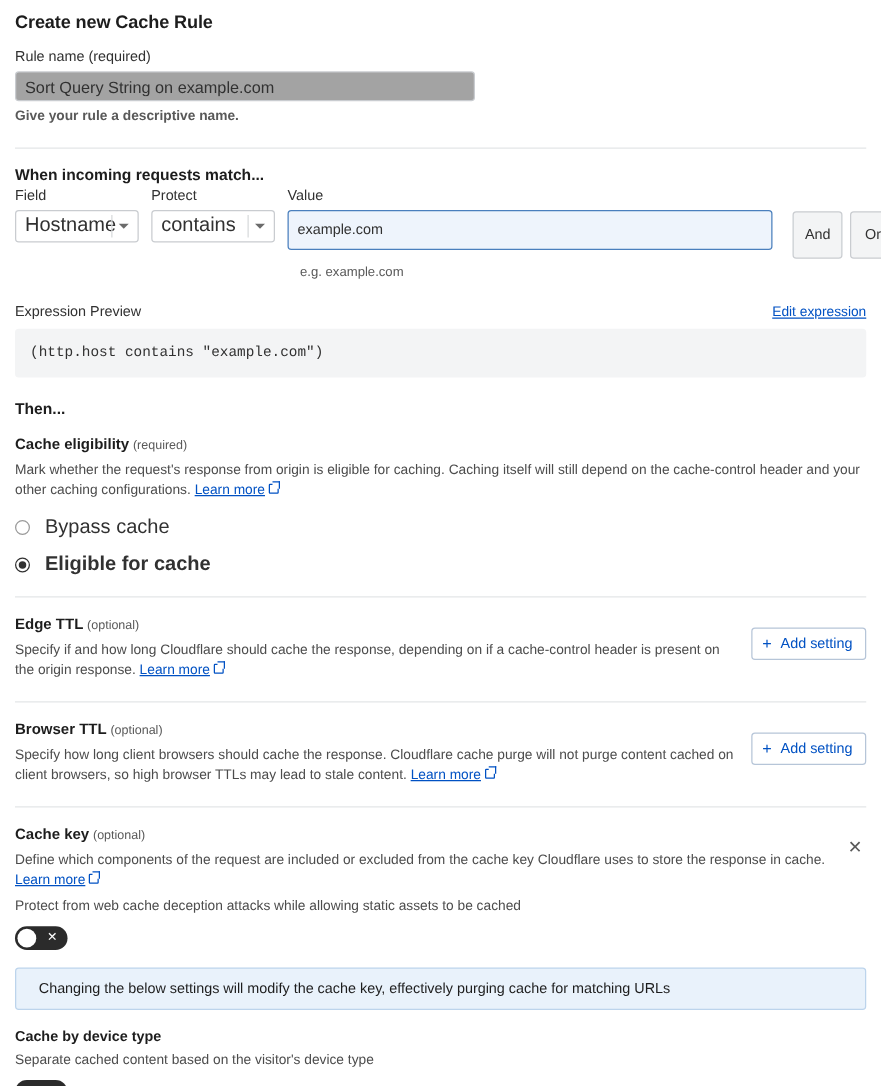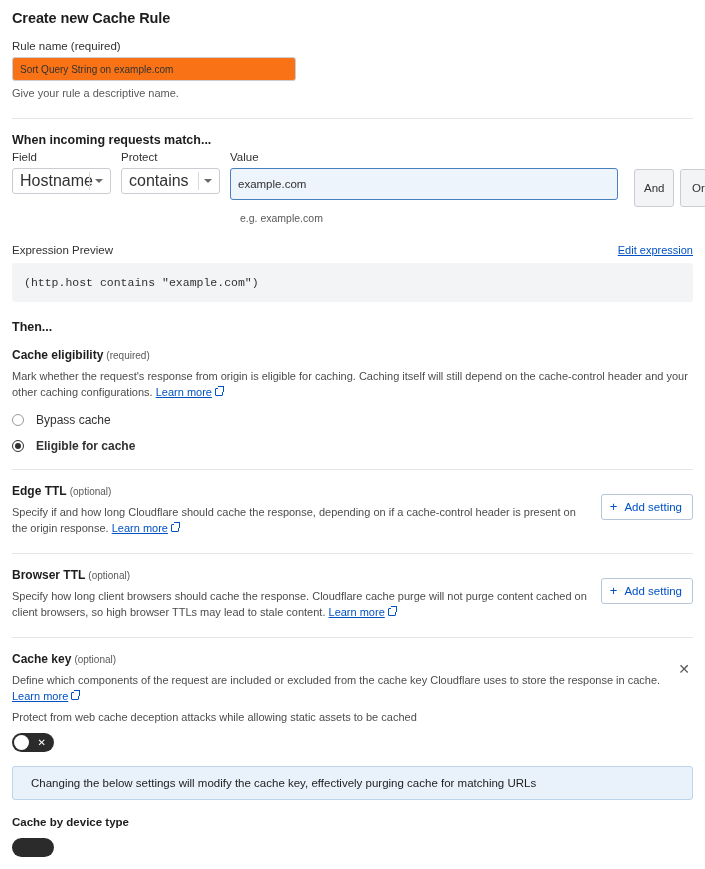--- a/index.html
+++ b/index.html
@@ -28,31 +28,32 @@
     font-size: 11.5px;
     color: #313131;
     margin-top: 14px;
     margin-bottom: 5px;
   }
   .helper {
     font-size: 11px;
     color: #595959;
     margin-top: 5px;
     line-height: 1.45;
+    font-weight: bold;
   }
   input.text-input {
-    width: 284px;
+    width: 368px;
     height: 24px;
     border: 1px solid #c9ccd0;
     border-radius: 3px;
     padding: 0 7px;
-    font-size: 10px;
+    font-size: 13px;
     font-family: "Liberation Sans", sans-serif;
     color: #313131;
-    background: #f97316;
+    background: #a3a3a3;
     outline: none;
   }
   hr.sep {
     border: 0;
     border-top: 1px solid #e4e6e7;
     margin: 16px 0 0 0;
   }
   .section-head {
     font-size: 12.5px;
     font-weight: bold;
@@ -228,21 +229,21 @@
   }
   .radio.checked:after {
     content: "";
     position: absolute;
     left: 2px; top: 2px;
     width: 6px; height: 6px;
     border-radius: 50%;
     background: #313131;
   }
   .radio-label {
-    font-size: 12px;
+    font-size: 16px;
     color: #313131;
     text-align: right;
   }
   .radio-label.bold { font-weight: bold; }
   .block {
     position: relative;
   }
   .add-btn {
     position: absolute;
     right: 0;
@@ -439,20 +440,21 @@
 
     <div class="mini-desc">Protect from web cache deception attacks while allowing static assets to be cached</div>
     <div class="toggle">
       <span class="knob"></span>
       <span class="mark">✕</span>
     </div>
 
     <div class="info-banner">Changing the below settings will modify the cache key, effectively purging cache for matching URLs</div>
 
     <div class="mini-label">Cache by device type</div>
+    <div class="mini-desc">Separate cached content based on the visitor's device type</div>
     <div class="toggle">
       
       
     </div>
 
   </div>
 
 </div>
 
 </body></html>

